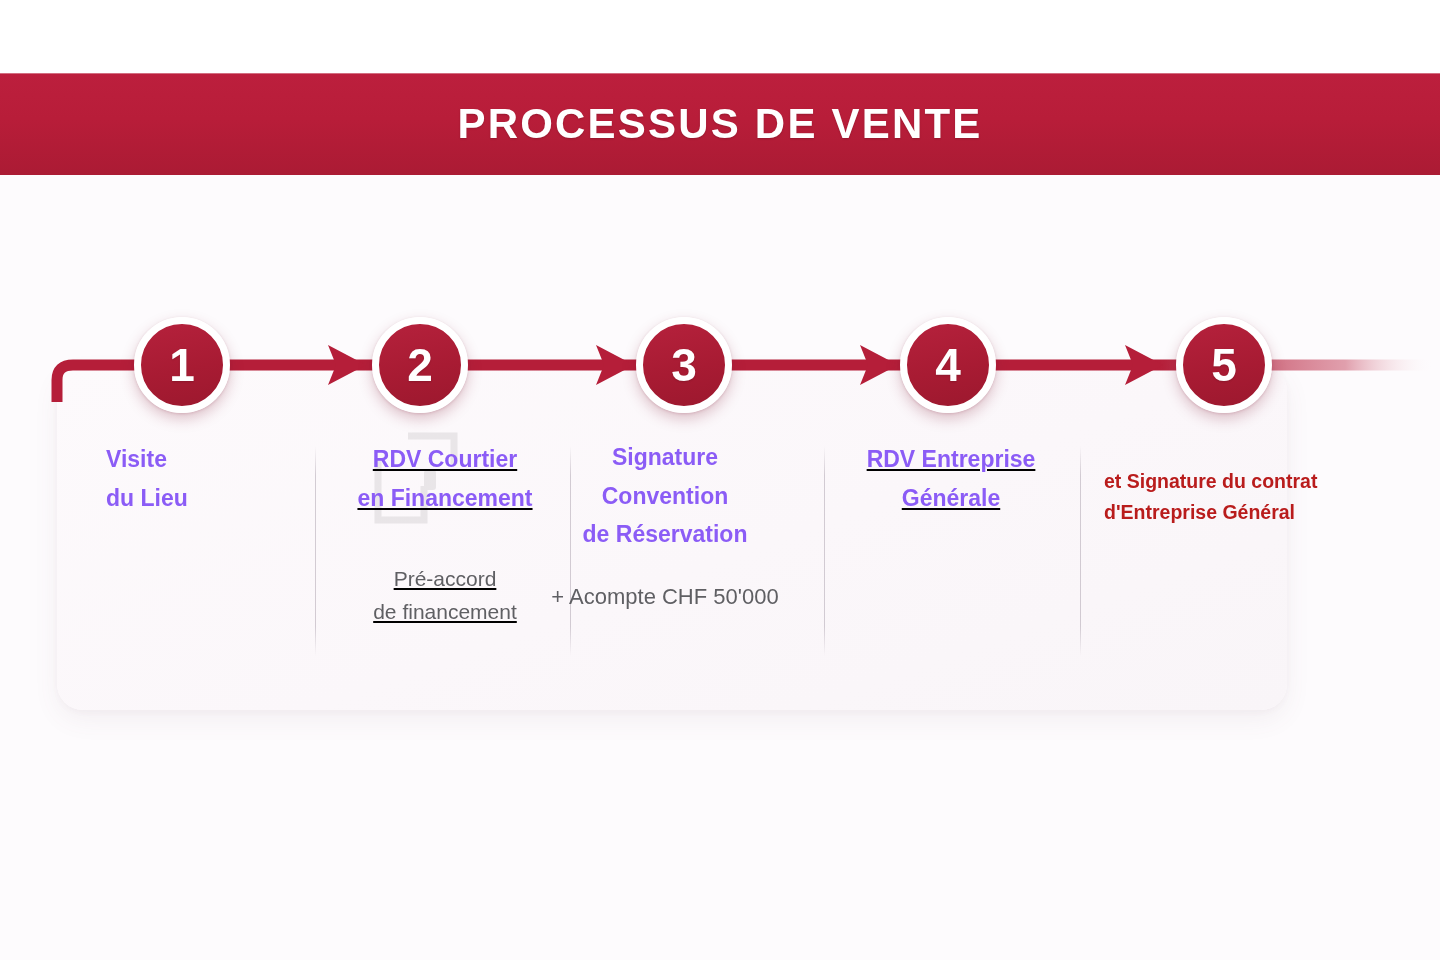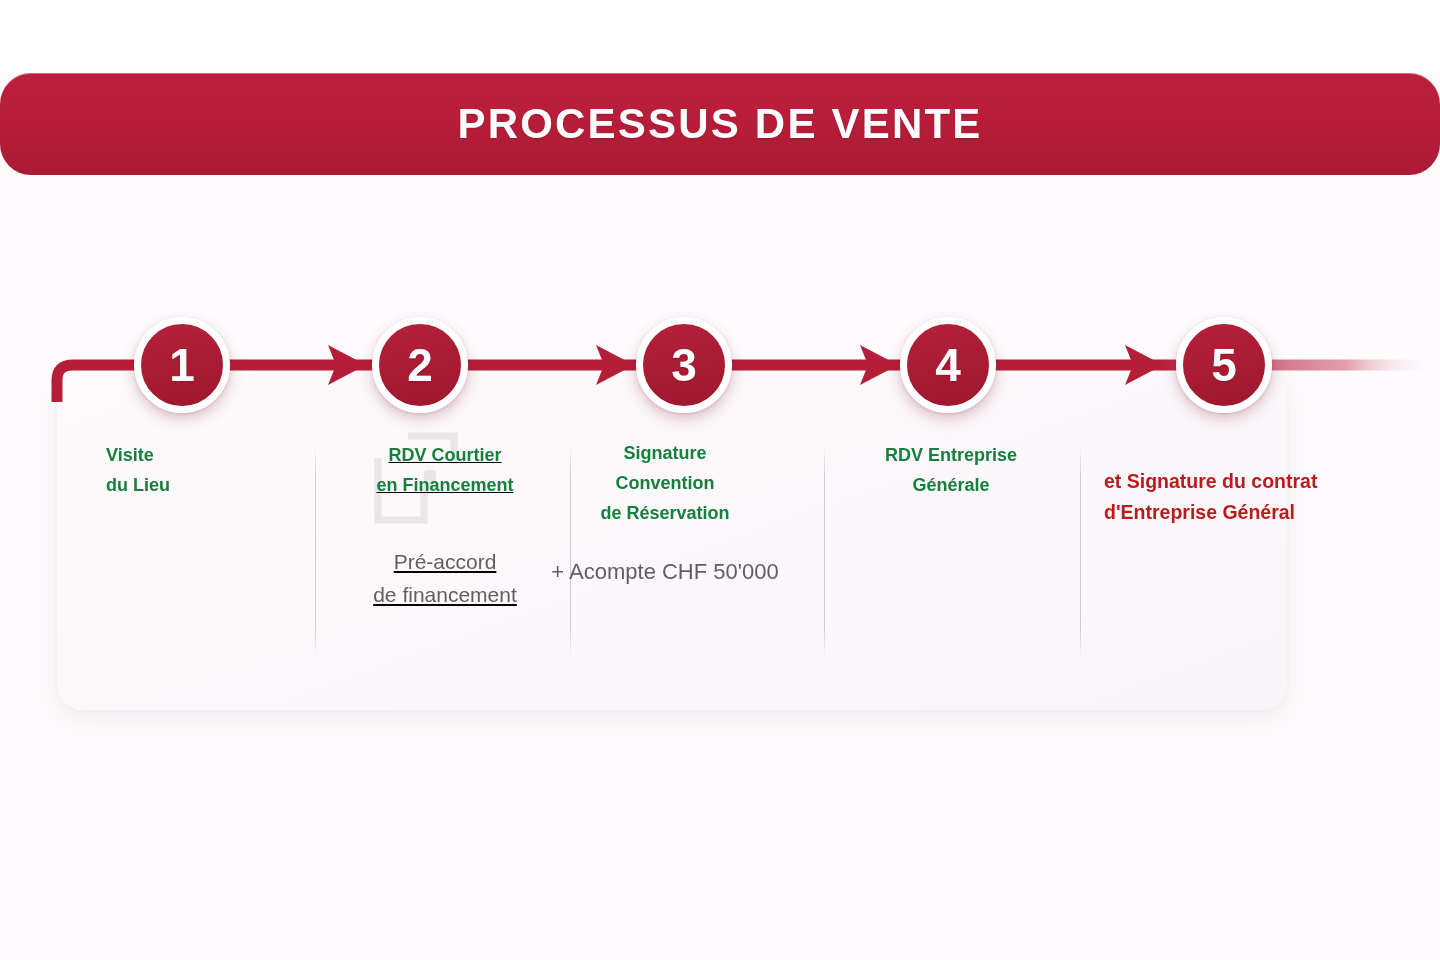--- a/index.html
+++ b/index.html
@@ -26,21 +26,20 @@
   
   .header-band {
     position: absolute;
     left: 0; top: 73px;
     width: 1440px; height: 102px;
     background: linear-gradient(180deg, #bc1f3d 0%, #b81d39 45%, #ab1b34 100%);
     box-shadow: 0 1px 0 rgba(255,255,255,0.35) inset;
     display: flex;
     align-items: center;
     justify-content: center;
-    border-radius: 31px;
   }
   .header-title {
     color: #ffffff;
     font-size: 42px;
     font-weight: 700;
     letter-spacing: 2.2px;
     text-transform: uppercase;
     font-family: "Liberation Sans", sans-serif;
     text-shadow: 0 1px 2px rgba(0,0,0,0.18);
     white-space: nowrap;
@@ -113,23 +112,23 @@
     text-shadow: 0 1px 2px rgba(0,0,0,0.16);
   }
 
   
   .col {
     position: absolute;
     top: 440px;
     box-sizing: border-box;
   }
   .col .title {
-    color: #15803d;
-    font-weight: 700;
-    font-size: 18px;
+    color: #8b5cf6;
+    font-weight: 700;
+    font-size: 23px;
     line-height: 1.68;
     font-family: "Liberation Sans", sans-serif;
     white-space: pre-line;
     margin: 0;
   }
   .col .subtitle {
     color: #5f5f63;
     font-weight: 400;
     font-size: 21px;
     line-height: 1.55;
@@ -257,21 +256,21 @@
 </div>
 
 <div class="col align-center" style="left:540px; width:250px; top:438px;">
   <p class="title">Signature
 Convention
 de Réservation</p>
   <div class="gap-sm"></div>
   <p class="subtitle small">+ Acompte CHF 50'000</p>
 </div>
 
-<div class="col align-center" style="left:826px; width:250px;">
+<div class="col align-center" style="left:826px; width:250px;text-decoration:underline;">
   <p class="title">RDV Entreprise
 Générale</p>
 </div>
 
 <div class="col align-left" style="left:1104px; width:300px;">
   <div class="gap-sm"></div>
   <p class="subtitle-red">et Signature du contrat
 d'Entreprise Général</p>
 </div>
 

